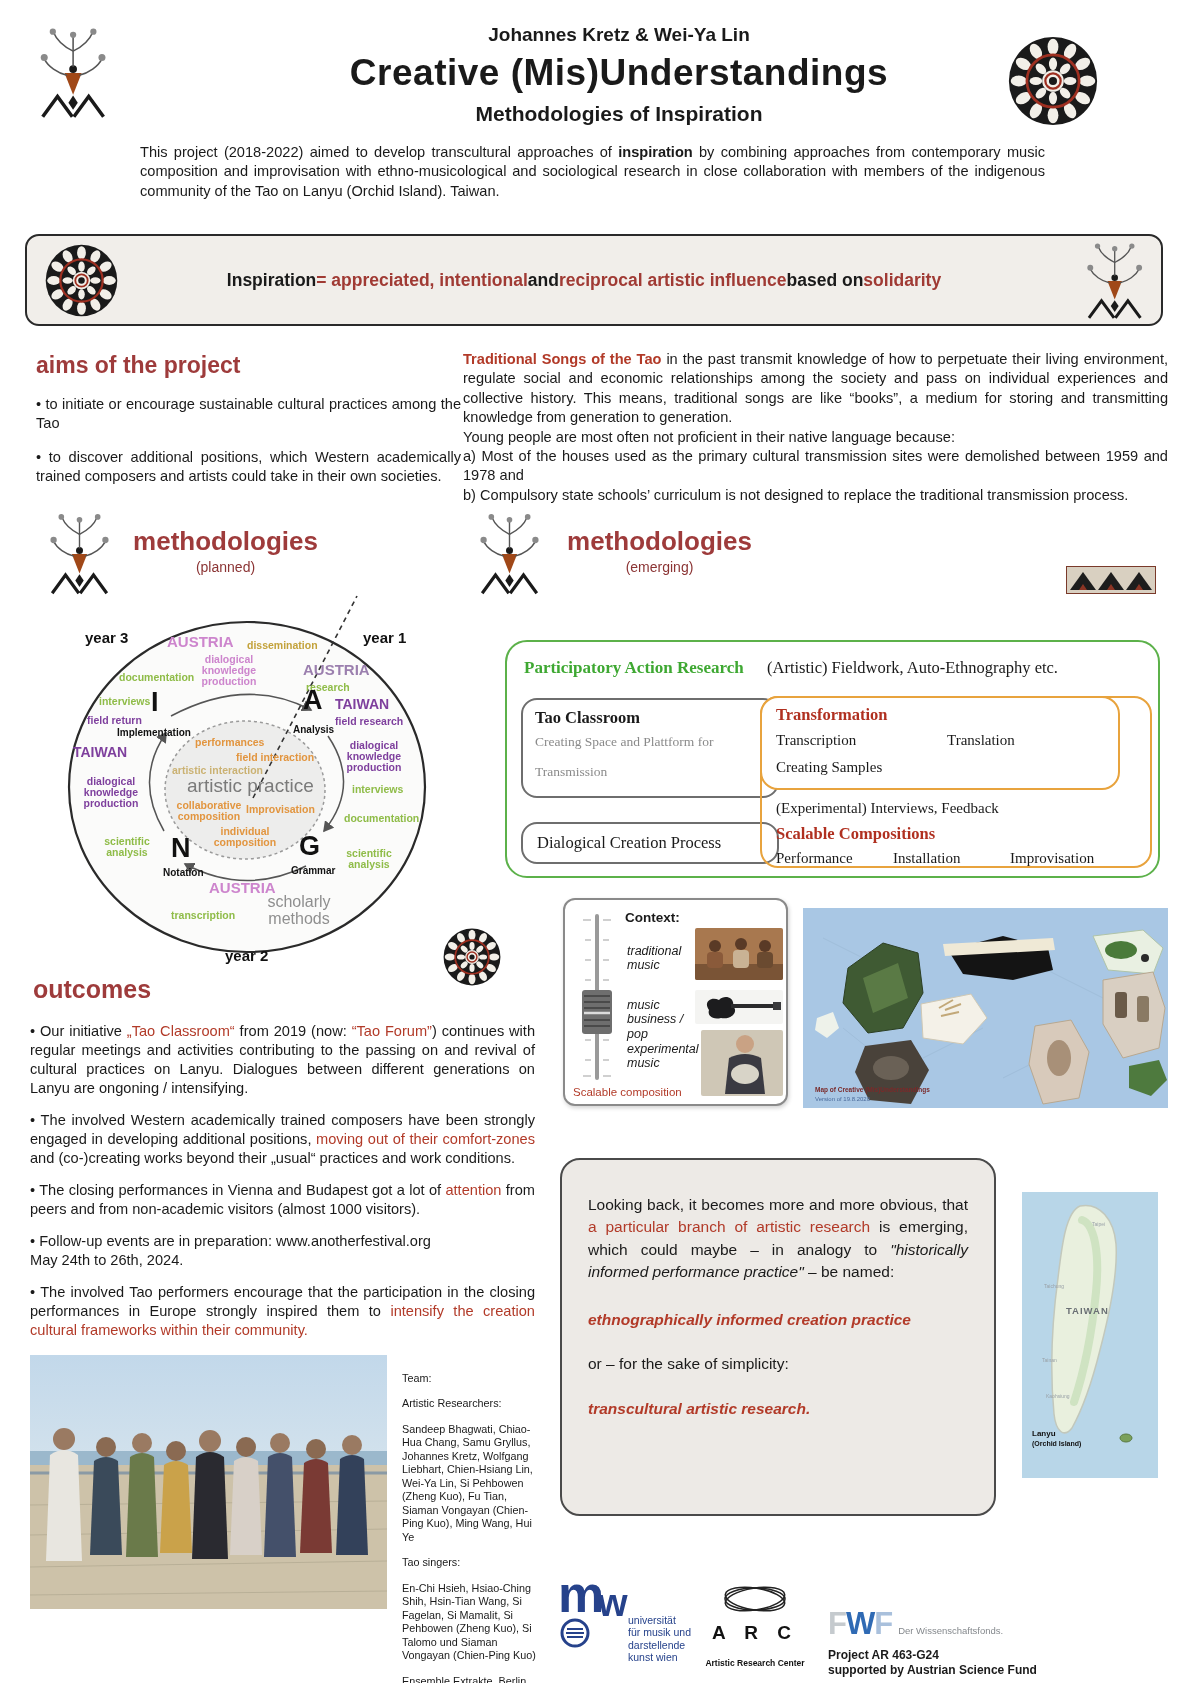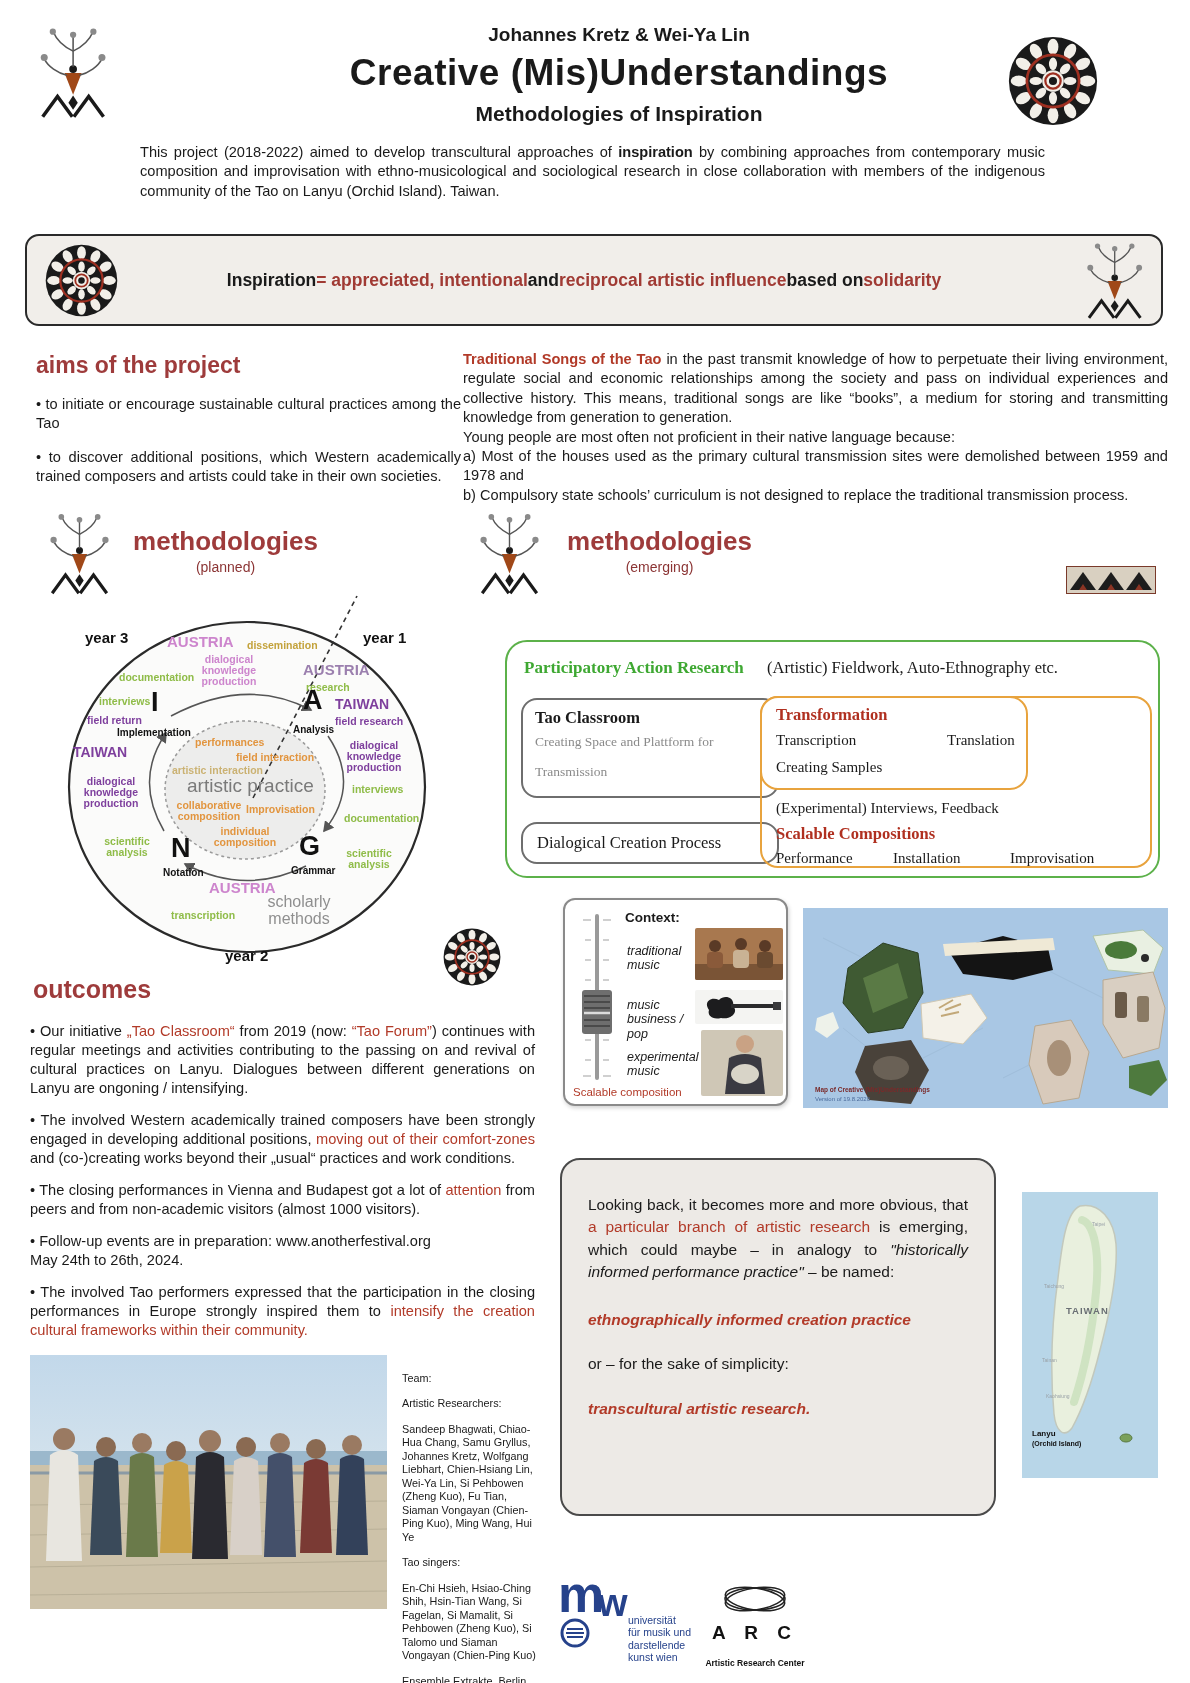--- a/index.html
+++ b/index.html
@@ -55,21 +55,21 @@
   .graybox{border:2px solid #6e6e6e;border-radius:16px;box-sizing:border-box;background:#fff;
     font-family:"Liberation Serif",serif;}
   .tao-box{left:521px;top:698px;width:258px;height:100px;padding:8px 12px;}
   .tao-box .t{font-weight:700;font-size:16.5px;color:#1a1a1a;}
   .tao-box .g1{color:#8a8a8a;font-size:13.5px;margin-top:6px;}
   .tao-box .g2{color:#8a8a8a;font-size:13.5px;margin-top:14px;}
   .dia-box{left:521px;top:822px;width:258px;height:42px;display:flex;align-items:center;
     padding-left:14px;font-size:16.5px;color:#1a1a1a;}
   .orange-box{border:2.5px solid #e8a33d;border-radius:18px;box-sizing:border-box;position:absolute;}
   .o-outer{left:760px;top:696px;width:392px;height:172px;}
-  .o-inner{left:760px;top:696px;width:268px;height:94px;background:#fff;}
+  .o-inner{left:760px;top:696px;width:360px;height:94px;background:#fff;}
   .serif15{font-family:"Liberation Serif",serif;font-size:15px;color:#1a1a1a;}
   .serif-red{font-family:"Liberation Serif",serif;font-size:16.5px;font-weight:700;color:#b03020;}
   
   .context-box{left:563px;top:898px;width:225px;height:208px;border:2px solid #8a8a8a;border-radius:12px;
     background:#fff;box-shadow:1px 2px 4px rgba(0,0,0,.18);box-sizing:border-box;}
   .ctx-lab{font-size:12.5px;font-style:italic;line-height:1.15;}
   .ctx-caption{left:573px;top:1086px;font-size:11.5px;color:#b23a28;}
   .ctx-photo{position:absolute;border-radius:2px;overflow:hidden;}
   
   .outcomes-h{left:33px;top:975px;font-size:25px;}
@@ -321,21 +321,21 @@
         <line x1="13" y1="88" x2="39" y2="88"></line>
           <line x1="13" y1="94" x2="39" y2="94"></line>
         <line x1="13" y1="100" x2="39" y2="100"></line>
           <line x1="13" y1="112" x2="39" y2="112"></line>
         <line x1="13" y1="118" x2="39" y2="118"></line>
       </g>
       <line x1="13" y1="105" x2="39" y2="105" stroke="#dcdcdc" stroke-width="2.5"></line>
     </svg>
     <div class="abs ctx-lab" style="left:62px;top:44px;width:66px">traditional music</div>
     <div class="abs ctx-lab" style="left:62px;top:98px;width:66px">music business / pop</div>
-    <div class="abs ctx-lab" style="left:62px;top:150px;width:78px">experimental music</div>
+    <div class="abs ctx-lab" style="left:62px;top:142px;width:78px">experimental music</div>
     <svg class="ctx-photo" style="left:130px;top:28px" width="88" height="52" viewBox="0 0 88 52">
       <rect width="88" height="52" fill="#a8784f"></rect>
       <rect y="36" width="88" height="16" fill="#7a5436"></rect>
       <circle cx="20" cy="18" r="6" fill="#5a3a26"></circle>
         <rect x="12" y="24" width="16" height="16" rx="4" fill="#8a5a3a"></rect>
       <circle cx="46" cy="16" r="6" fill="#5a3a26"></circle>
         <rect x="38" y="22" width="16" height="18" rx="4" fill="#c9b294"></rect>
       <circle cx="70" cy="18" r="6" fill="#5a3a26"></circle>
         <rect x="62" y="24" width="16" height="16" rx="4" fill="#6a4a30"></rect>
     </svg>
@@ -385,21 +385,21 @@
   <svg class="abs" style="left:443px;top:928px" width="58" height="58">
       <use href="#emblem"></use>
     </svg>
   <div class="abs h-red outcomes-h">outcomes</div>
   <div class="abs" style="left:30px;top:1022px;width:505px">
     <div class="outcome-b jst" style="margin-top:0"><span>•  Our initiative </span><span class="rd">„Tao Classroom“</span><span> from 2019 (now: </span><span class="rd">“Tao Forum”</span><span>) continues with regular meetings and activities contributing to the passing on and revival of cultural practices on Lanyu. Dialogues between different generations on Lanyu are ongoning / intensifying.</span></div>
     <div class="outcome-b jst" style="margin-top:13px"><span>• The involved Western academically trained composers have been strongly engaged in developing additional positions, </span><span class="rd">moving out of their comfort-zones</span><span> and (co-)creating works beyond their „usual“ practices and work conditions.</span></div>
     <div class="outcome-b jst" style="margin-top:13px"><span>• The closing performances in Vienna and Budapest got a lot of </span><span class="rd">attention</span><span> from peers and from non-academic visitors (almost 1000 visitors).</span></div>
     <div class="outcome-b jst" style="margin-top:13px"><span>• Follow-up events are in preparation: www.anotherfestival.org
 May 24th to 26th, 2024.</span></div>
-    <div class="outcome-b jst" style="margin-top:13px"><span>• The involved Tao performers expressed that the participation in the closing performances in Europe strongly inspired them to </span><span class="rd">intensify the creation cultural frameworks within their community.</span></div>
+    <div class="outcome-b jst" style="margin-top:13px"><span>• The involved Tao performers encourage that the participation in the closing performances in Europe strongly inspired them to </span><span class="rd">intensify the creation cultural frameworks within their community.</span></div>
   </div>
 
   <div class="abs concl">
     <div class="concl-p"><span>Looking back, it becomes more and more obvious, that </span><span class="rd">a particular branch of artistic research</span><span> is emerging, which could maybe – in analogy to </span><span class="it">"historically informed performance practice"</span><span> – be named:</span></div>
     <div class="concl-em">ethnographically informed creation practice</div>
     <div class="concl-or">or – for the sake of simplicity:</div>
     <div class="concl-em"><span class="rd bd it">transcultural artistic research</span><span>.</span></div>
   </div>
 
   <svg class="abs" style="left:1022px;top:1192px" width="136" height="286" viewBox="0 0 136 286">
@@ -489,14 +489,22 @@
   <div class="abs" style="left:700px;top:1580px;width:110px;text-align:center">
     <svg width="70" height="38" viewBox="0 0 70 38">
       <ellipse cx="35" cy="19" rx="30" ry="11" fill="none" stroke="#222" stroke-width="1.5"></ellipse>
       <ellipse cx="35" cy="19" rx="30" ry="11" fill="none" stroke="#222" stroke-width="1.5" transform="rotate(9 35 19)"></ellipse>
       <ellipse cx="35" cy="19" rx="30" ry="11" fill="none" stroke="#222" stroke-width="1.5" transform="rotate(-9 35 19)"></ellipse>
     </svg>
     <div class="arc-letters">A R C</div>
     <div class="arc-cap" style="margin-top:14px">Artistic Research Center</div>
   </div>
 
+  <div class="abs" style="left:828px;top:1606px;width:350px">
+    <div style="display:flex;align-items:baseline">
+      <span class="fwf-letters"><span class="fwf-f1">F</span><span class="fwf-w">W</span><span class="fwf-f2">F</span></span>
+      <span class="fwf-tag">Der Wissenschaftsfonds.</span>
+    </div>
+    <div class="fwf-proj">Project AR 463-G24</div>
+    <div class="fwf-proj" style="margin-top:0">supported by Austrian Science Fund</div>
+  </div>
 
 </div>
 
 </body></html>

